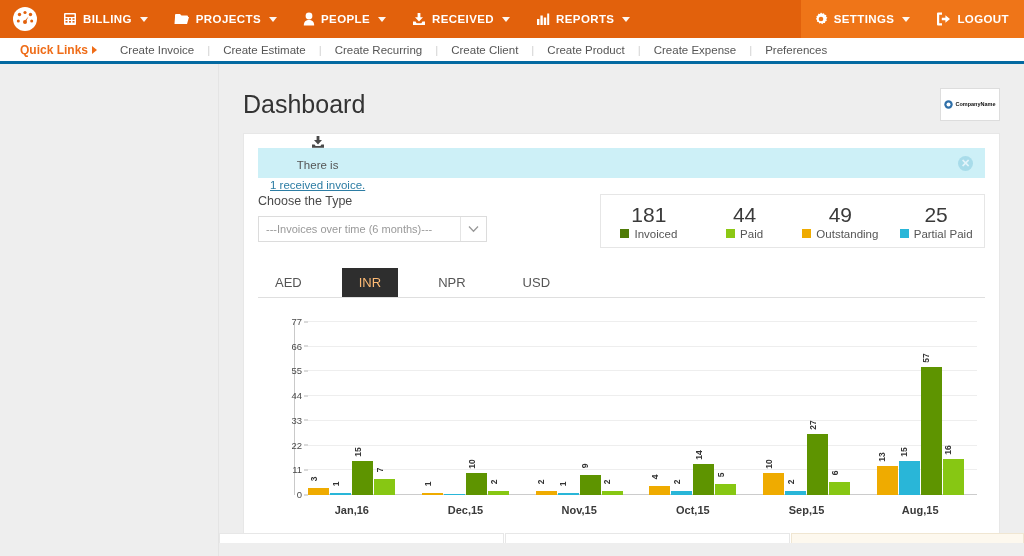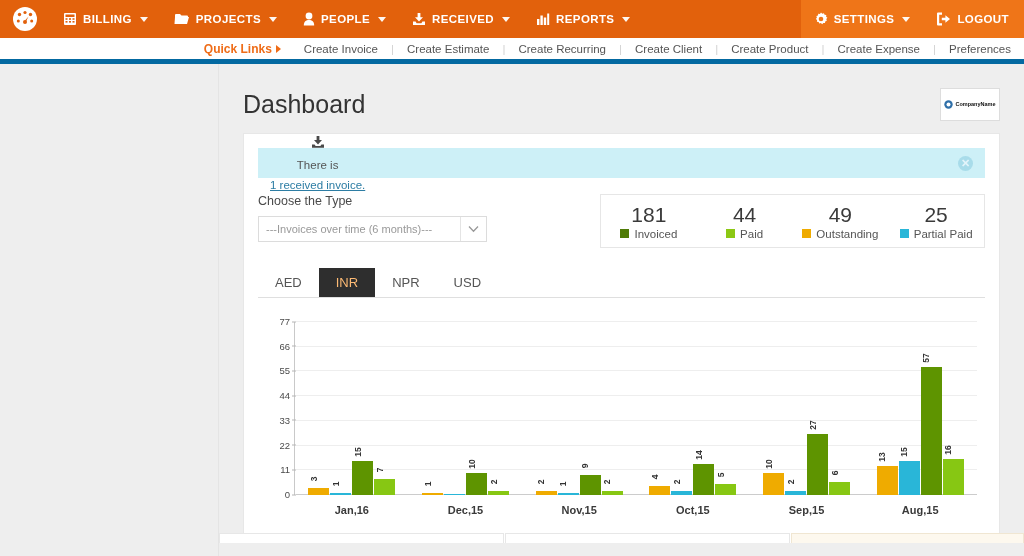--- a/index.html
+++ b/index.html
@@ -34,23 +34,23 @@
   }
   .navicon { display: inline-flex; align-items: center; }
   #rightnav {
     position: absolute; right: 0; top: 0; height: 38px;
     display: flex; align-items: center; background: #ef7518;
     padding-right: 2px;
   }
 
   
   #quicklinks {
-    height: 26px; background: #fff; border-bottom: 5px solid #0369a1;
+    height: 26px; background: #fff; border-bottom: 3px solid #0369a1;
     display: flex; align-items: center; padding-left: 20px;
-    font-size: 11.5px; color: #555; justify-content: flex-end;
+    font-size: 11.5px; color: #555;
   }
   #quicklinks .ql-title {
     color: #ef6c17; font-weight: bold; font-size: 12px;
     display: flex; align-items: center; gap: 4px; margin-right: 10px;
   }
   #quicklinks .ql-title .arrow {
     width: 0; height: 0; border-top: 4px solid transparent;
     border-bottom: 4px solid transparent; border-left: 5px solid #ef6c17;
   }
   .ql-link { padding: 0 13px; color: #555; cursor: pointer; }
@@ -118,34 +118,35 @@
   .stat .lbl {
     font-size: 11.5px; color: #555; display: flex; align-items: center;
     justify-content: center; gap: 5px; margin-top: 1px;
   }
   .swatch { width: 9px; height: 9px; display: inline-block; }
 
   
   #tabs {
     display: flex; align-items: flex-end; margin-top: 20px;
     border-bottom: 1px solid #dfdfdf;
+    gap: 23px;
   }
   .tab {
     padding: 7px 17px; font-size: 13px; color: #555; cursor: pointer;
   }
   .tab.active { background: #2e2e2e; color: #fdba74; }
 
   
   #chart { position: relative; height: 215px; margin-top: 14px; }
   #plot {
     position: absolute; left: 36px; right: 8px; top: 10px; bottom: 32px;
     border-left: 1px solid #c9c9c9;
   }
   .gridline {
-    position: absolute; left: 1px; right: 0; height: 1px; background: #eeeeee;
+    position: absolute; left: 13px; right: 0; height: 1px; background: #eeeeee;
   }
   .gridline.base { background: #cccccc; }
   .ytick {
     position: absolute; right: 100%; transform: translateY(-50%);
     font-size: 9.5px; color: #4a4a4a; padding-right: 6px; white-space: nowrap;
   }
   .ytick::after {
     content: ""; position: absolute; right: 0; top: 50%; width: 4px;
     height: 1px; background: #b6b6b6;
   }

